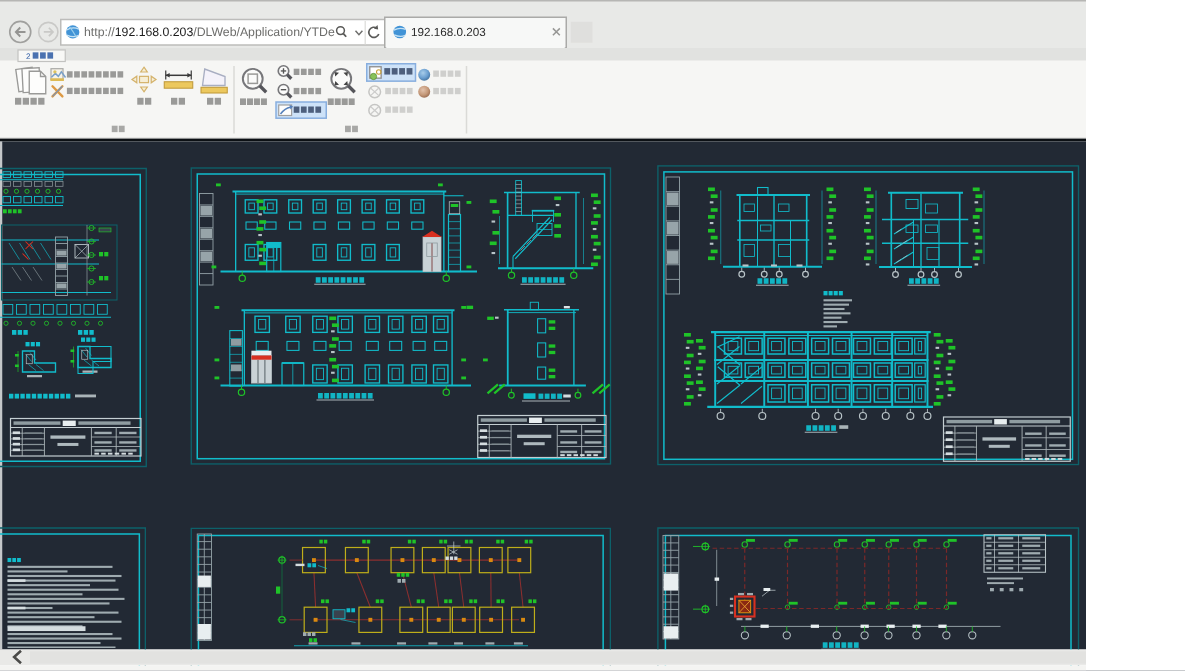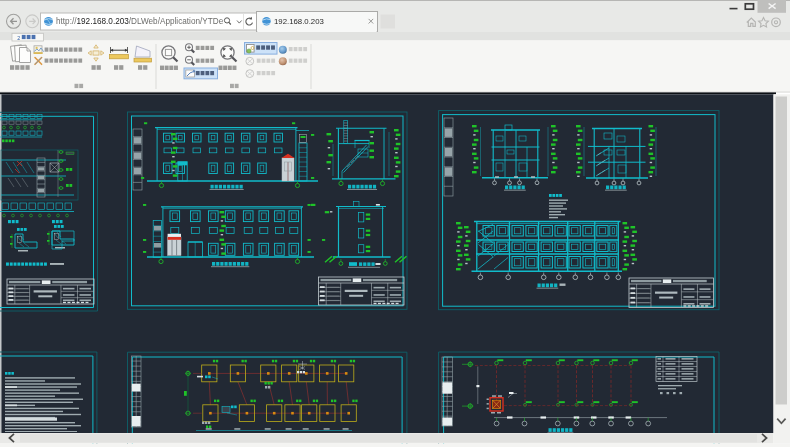--- a/index.html
+++ b/index.html
@@ -1,15 +1,15 @@
 <!DOCTYPE html>
 <html><head><meta charset="utf-8"><title>192.168.0.203</title>
 <style>
 html,body{margin:0;padding:0;background:#fff}
-#w{position:relative;width:790px;height:447px;overflow:hidden;font-family:"Liberation Sans",sans-serif}
+#w{position:relative;width:724px;height:447px;overflow:hidden;font-family:"Liberation Sans",sans-serif}
 </style></head>
 <body>
 <div id="w">
 <svg width="790" height="447" viewBox="0 0 790 447">
       <defs>
         <radialGradient id="sphB" cx="40%" cy="35%" r="70%">
           <stop offset="0%" stop-color="#a8cdea"></stop>
           <stop offset="60%" stop-color="#6b9fd0"></stop>
           <stop offset="100%" stop-color="#41709d"></stop>
         </radialGradient>

